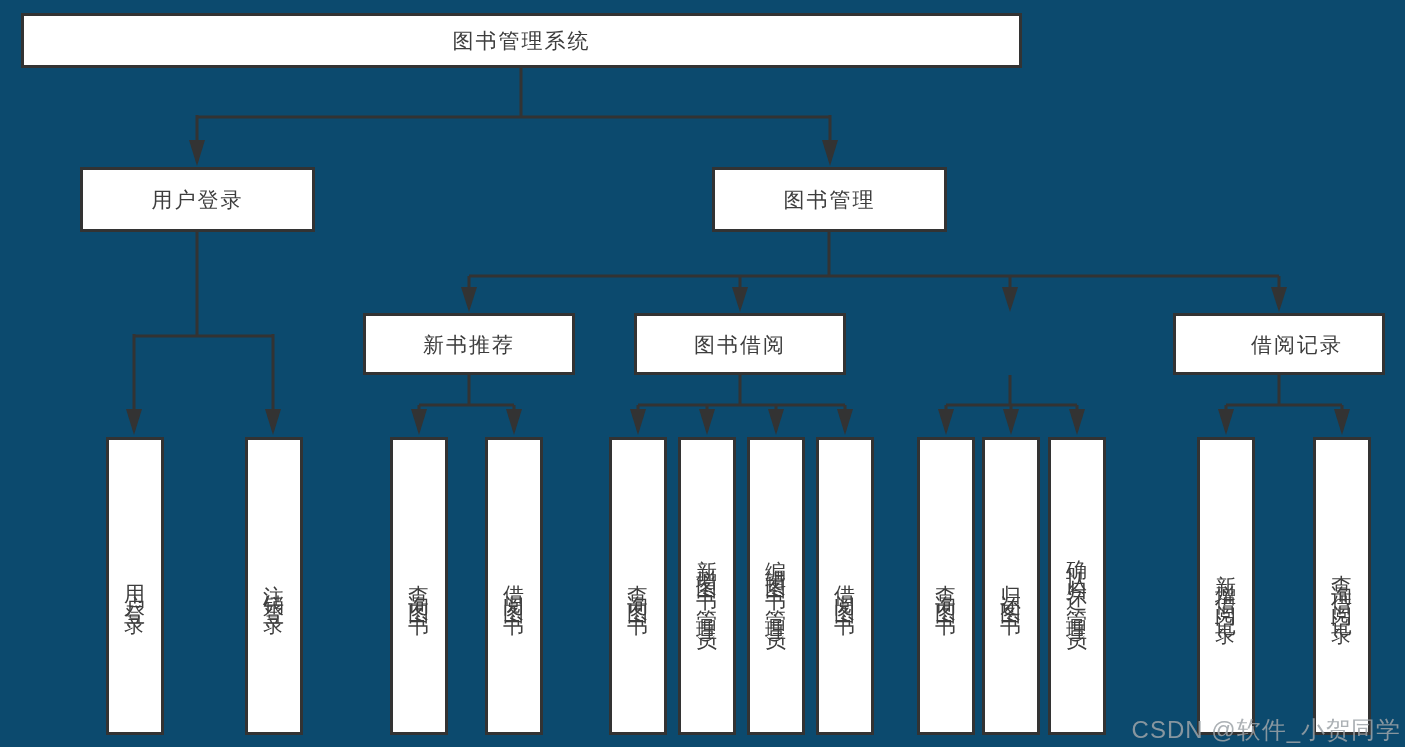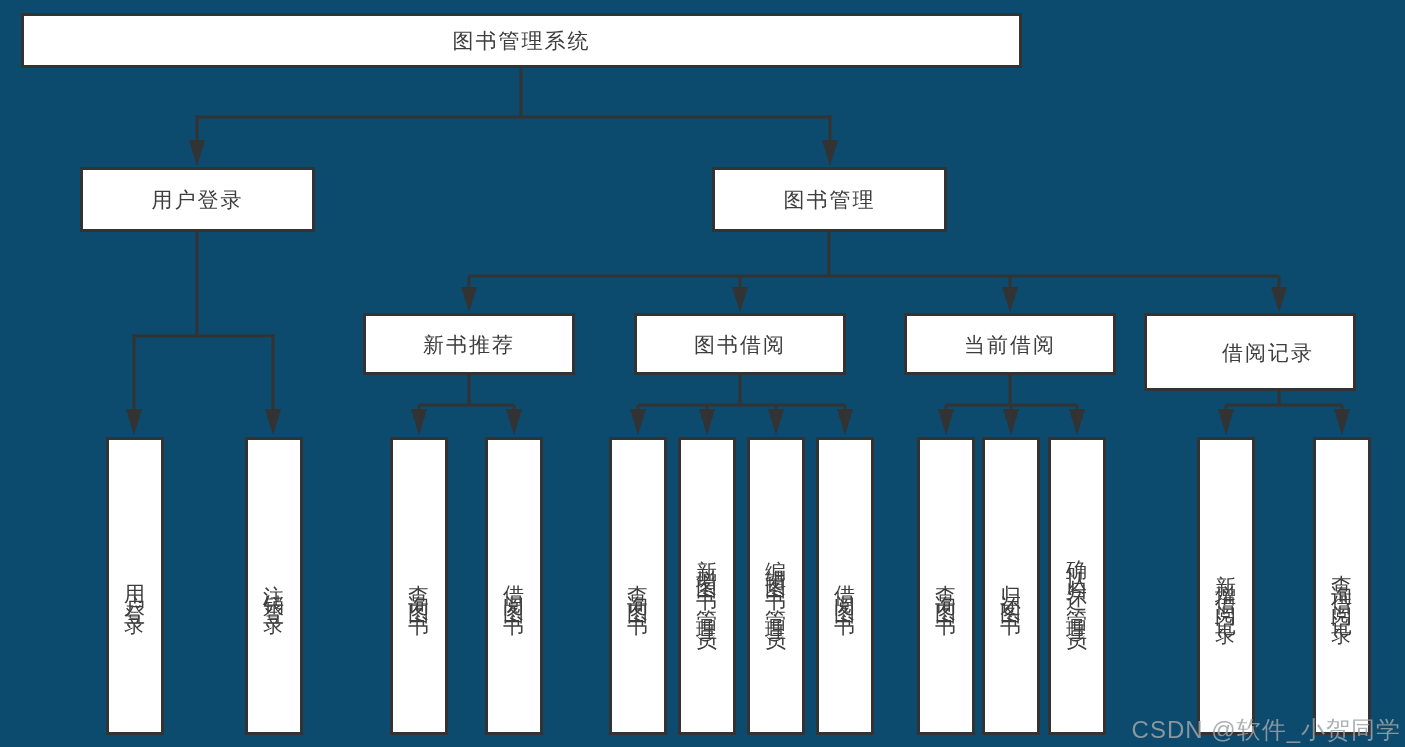--- a/index.html
+++ b/index.html
@@ -98,22 +98,21 @@
     </g>
   </svg>
 
   <div class="box" style="left:21px; top:13px; width:1001px; height:55px;">图书管理系统</div>
 
   <div class="box" style="left:80px; top:167px; width:235px; height:65px;">用户登录</div>
   <div class="box" style="left:712px; top:167px; width:235px; height:65px;text-align:right;">图书管理</div>
 
   <div class="box" style="left:634px; top:313px; width:212px; height:62px;">图书借阅</div>
   <div class="box" style="left:363px; top:313px; width:212px; height:62px;">新书推荐</div>
-  <div class="box" style="left:904px; top:313px; width:212px; height:62px;">当前借阅</div>
-  <div class="box" style="left:1144px; top:313px; width:212px; height:78px;padding-left:36px;">借阅记录</div>
+  <div class="box" style="left:1173px; top:313px; width:212px; height:62px;padding-left:36px;">借阅记录</div>
 
   <div class="box v" style="left:106px; top:437px; width:58px; height:298px;">用户登录</div>
   <div class="box v" style="left:245px; top:437px; width:58px; height:298px;">注销登录</div>
 
   <div class="box v" style="left:390px; top:437px; width:58px; height:298px;">查询图书</div>
   <div class="box v" style="left:485px; top:437px; width:58px; height:298px;">借阅图书</div>
 
   <div class="box v" style="left:609px; top:437px; width:58px; height:298px;">查询图书</div>
   <div class="box v" style="left:678px; top:437px; width:58px; height:298px;">新增图书（管理员）</div>
   <div class="box v" style="left:747px; top:437px; width:58px; height:298px;">编辑图书（管理员）</div>

